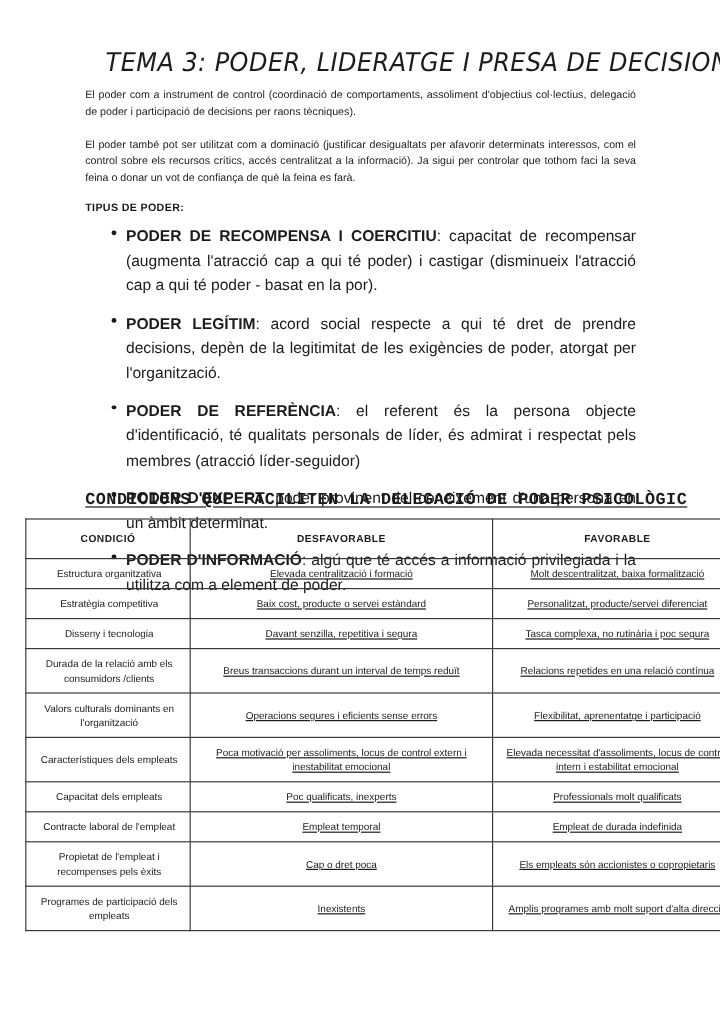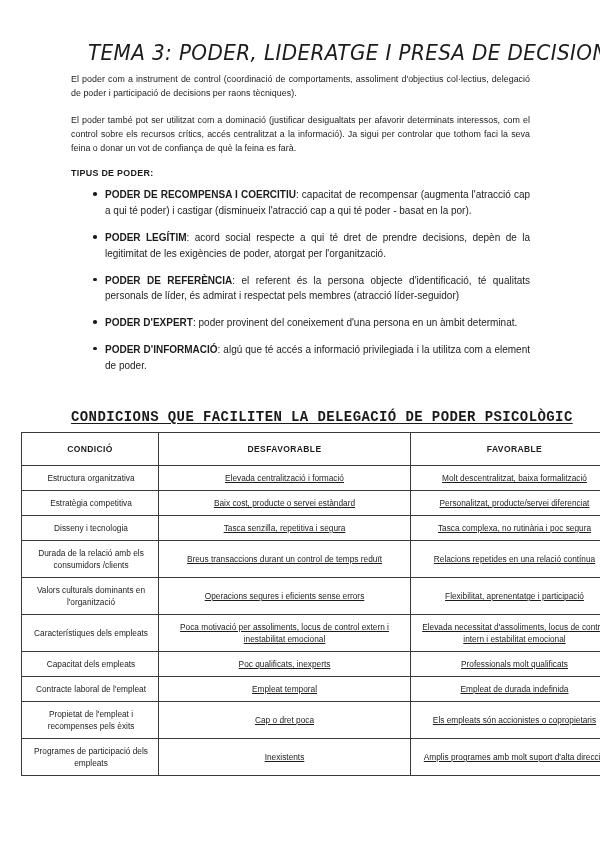--- a/index.html
+++ b/index.html
@@ -78,21 +78,21 @@
 
   ul.power-list {
     list-style: none;
     margin: 0 0 10px 0;
     padding: 0;
   }
   ul.power-list > li {
     position: relative;
     padding-left: 34px;
     margin-bottom: 11px;
-    font-size: 10px;
+    font-size: 13px;
     line-height: 1.58;
     text-align: justify;
     color: #1c1c1c;
   }
   ul.power-list > li:before {
     content: "";
     position: absolute;
     left: 22px;
     top: 5px;
     width: 3.6px;
@@ -198,26 +198,26 @@
         <td class="c-desf">Elevada centralització i formació</td>
         <td class="c-fav">Molt descentralitzat, baixa formalització</td>
       </tr>
       <tr>
         <td class="c-cond">Estratègia competitiva</td>
         <td class="c-desf">Baix cost, producte o servei estàndard</td>
         <td class="c-fav">Personalitzat, producte/servei diferenciat</td>
       </tr>
       <tr>
         <td class="c-cond">Disseny i tecnologia</td>
-        <td class="c-desf">Tasca senzilla, repetitiva i segura</td>
+        <td class="c-desf">Davant senzilla, repetitiva i segura</td>
         <td class="c-fav">Tasca complexa, no rutinària i poc segura</td>
       </tr>
       <tr>
         <td class="c-cond">Durada de la relació amb els consumidors /clients</td>
-        <td class="c-desf">Breus transaccions durant un control de temps reduït</td>
+        <td class="c-desf">Breus transaccions durant un interval de temps reduït</td>
         <td class="c-fav">Relacions repetides en una relació contínua</td>
       </tr>
       <tr>
         <td class="c-cond">Valors culturals dominants en l'organització</td>
         <td class="c-desf">Operacions segures i eficients sense errors</td>
         <td class="c-fav">Flexibilitat, aprenentatge i participació</td>
       </tr>
       <tr>
         <td class="c-cond">Característiques dels empleats</td>
         <td class="c-desf">Poca motivació per assoliments, locus de control extern i inestabilitat emocional</td>

